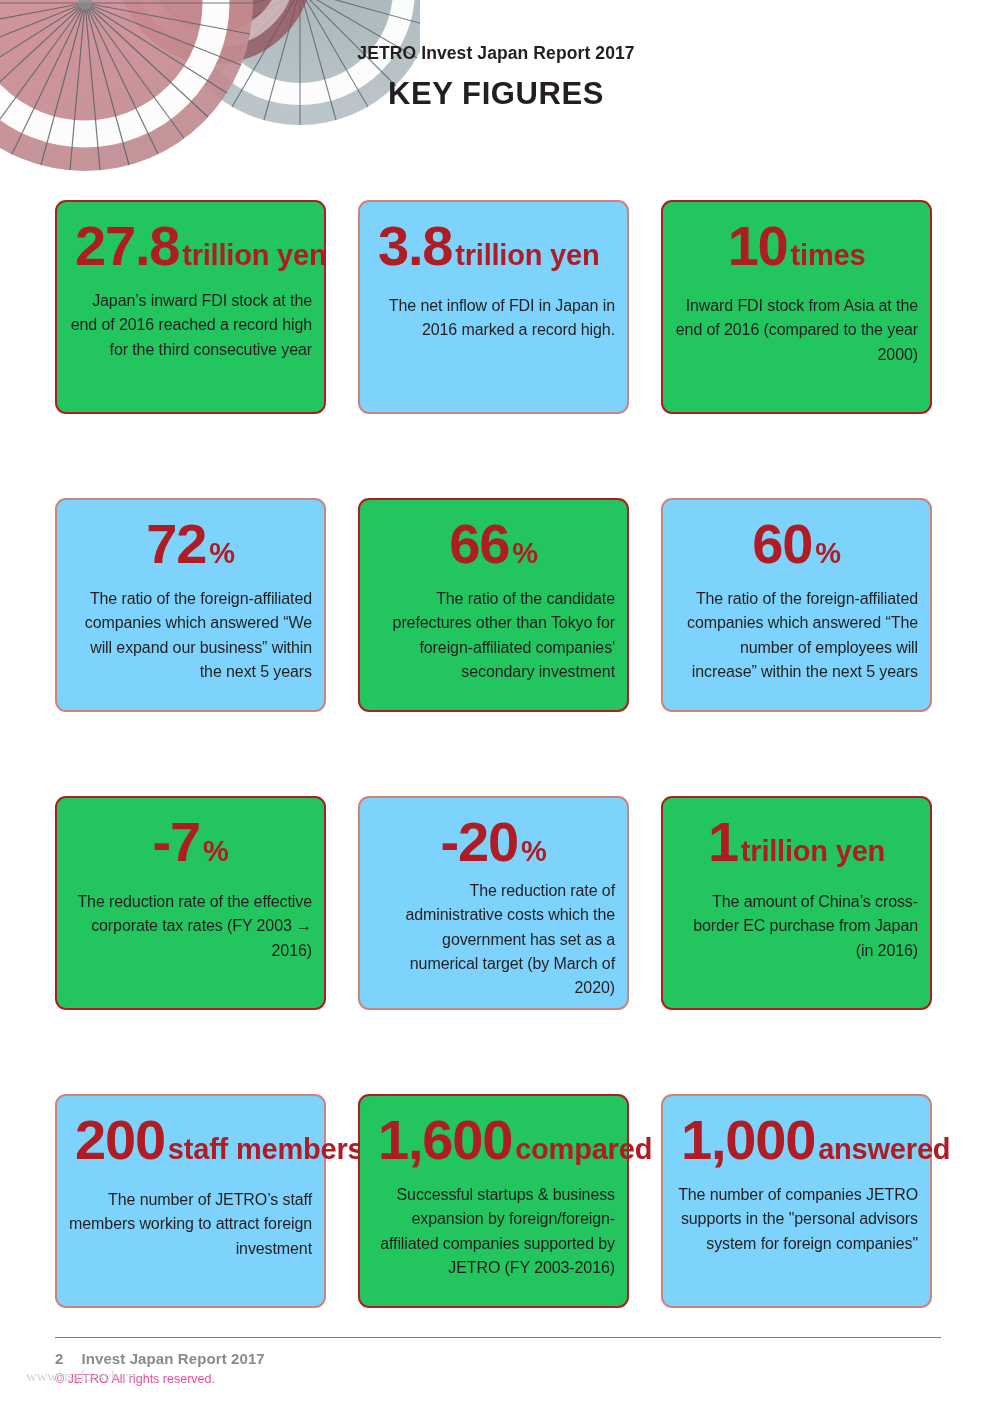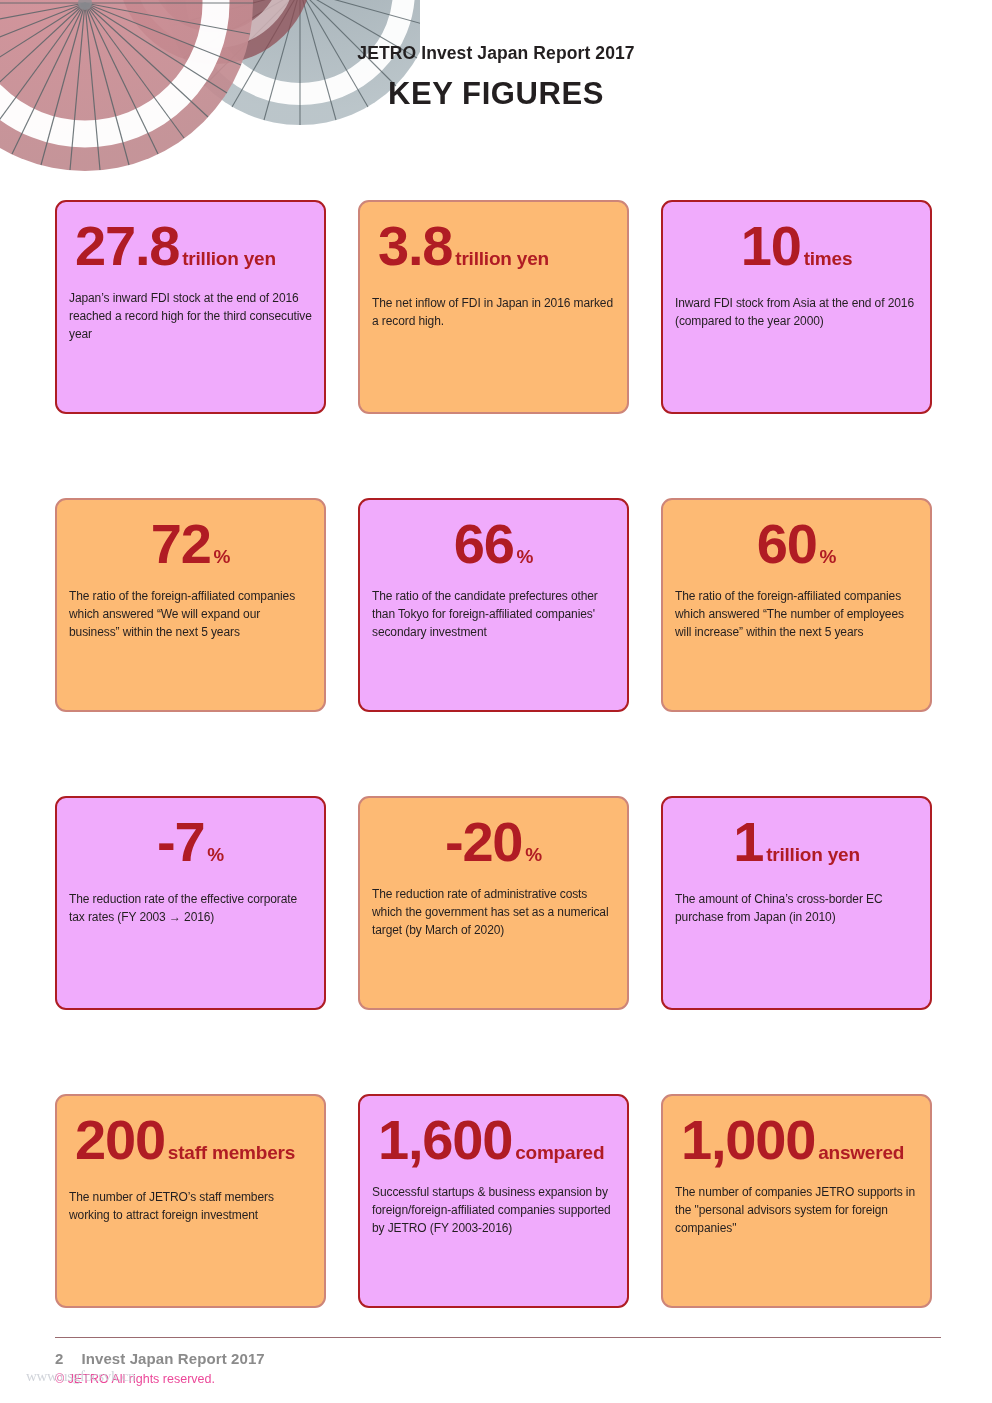--- a/index.html
+++ b/index.html
@@ -63,59 +63,59 @@
     display: grid;
     grid-template-columns: repeat(3, 271px);
     column-gap: 32px;
     row-gap: 84px;
   }
   .card {
     box-sizing: border-box;
     height: 214px;
     border-radius: 11px;
     border: 2.6px solid #ae1d23;
-    background: #f0abfc;
+    background: #22c55e;
     padding: 16px 12px 12px 12px;
     display: flex;
     flex-direction: column;
     align-items: center;
   }
   .card.pink {
-    background: #fdba74;
+    background: #7dd3fc;
     border: 2.6px solid #cd8579;
   }
 
   
   .figure {
     display: flex;
     align-items: baseline;
     justify-content: center;
     white-space: nowrap;
     color: #b01c24;
     line-height: 1;
     height: 62px;
   }
   .figure .value {
     font-size: 56px;
     font-weight: bold;
     letter-spacing: -1.2px;
   }
   .figure .unit {
-    font-size: 19px;
+    font-size: 29px;
     font-weight: bold;
     margin-left: 3px;
     letter-spacing: -0.2px;
   }
   .figure.align-left { justify-content: flex-start; width: 100%; padding-left: 12px; }
 
   .caption {
     margin-top: 14px;
-    font-size: 12px;
+    font-size: 16px;
     line-height: 1.52;
-    text-align: left;
+    text-align: right;
     color: #231f20;
     letter-spacing: -0.1px;
   }
   .card.tight .caption { margin-top: 9px; }
 
   
   .footer-rule {
     position: absolute;
     left: 55px;
     top: 1337px;
@@ -289,21 +289,21 @@
         <span class="value">-20</span>
         <span class="unit">%</span>
       </div>
       <div class="caption">The reduction rate of administrative costs which the government has set as a numerical target (by March of 2020)</div>
     </div>
     <div class="card">
       <div class="figure">
         <span class="value">1</span>
         <span class="unit">trillion yen</span>
       </div>
-      <div class="caption">The amount of China’s cross-border EC purchase from Japan (in 2010)</div>
+      <div class="caption">The amount of China’s cross-border EC purchase from Japan (in 2016)</div>
     </div>
     <div class="card pink">
       <div class="figure align-left">
         <span class="value">200</span>
         <span class="unit">staff members</span>
       </div>
       <div class="caption">The number of JETRO’s staff members working to attract foreign investment</div>
     </div>
     <div class="card tight">
       <div class="figure align-left">

